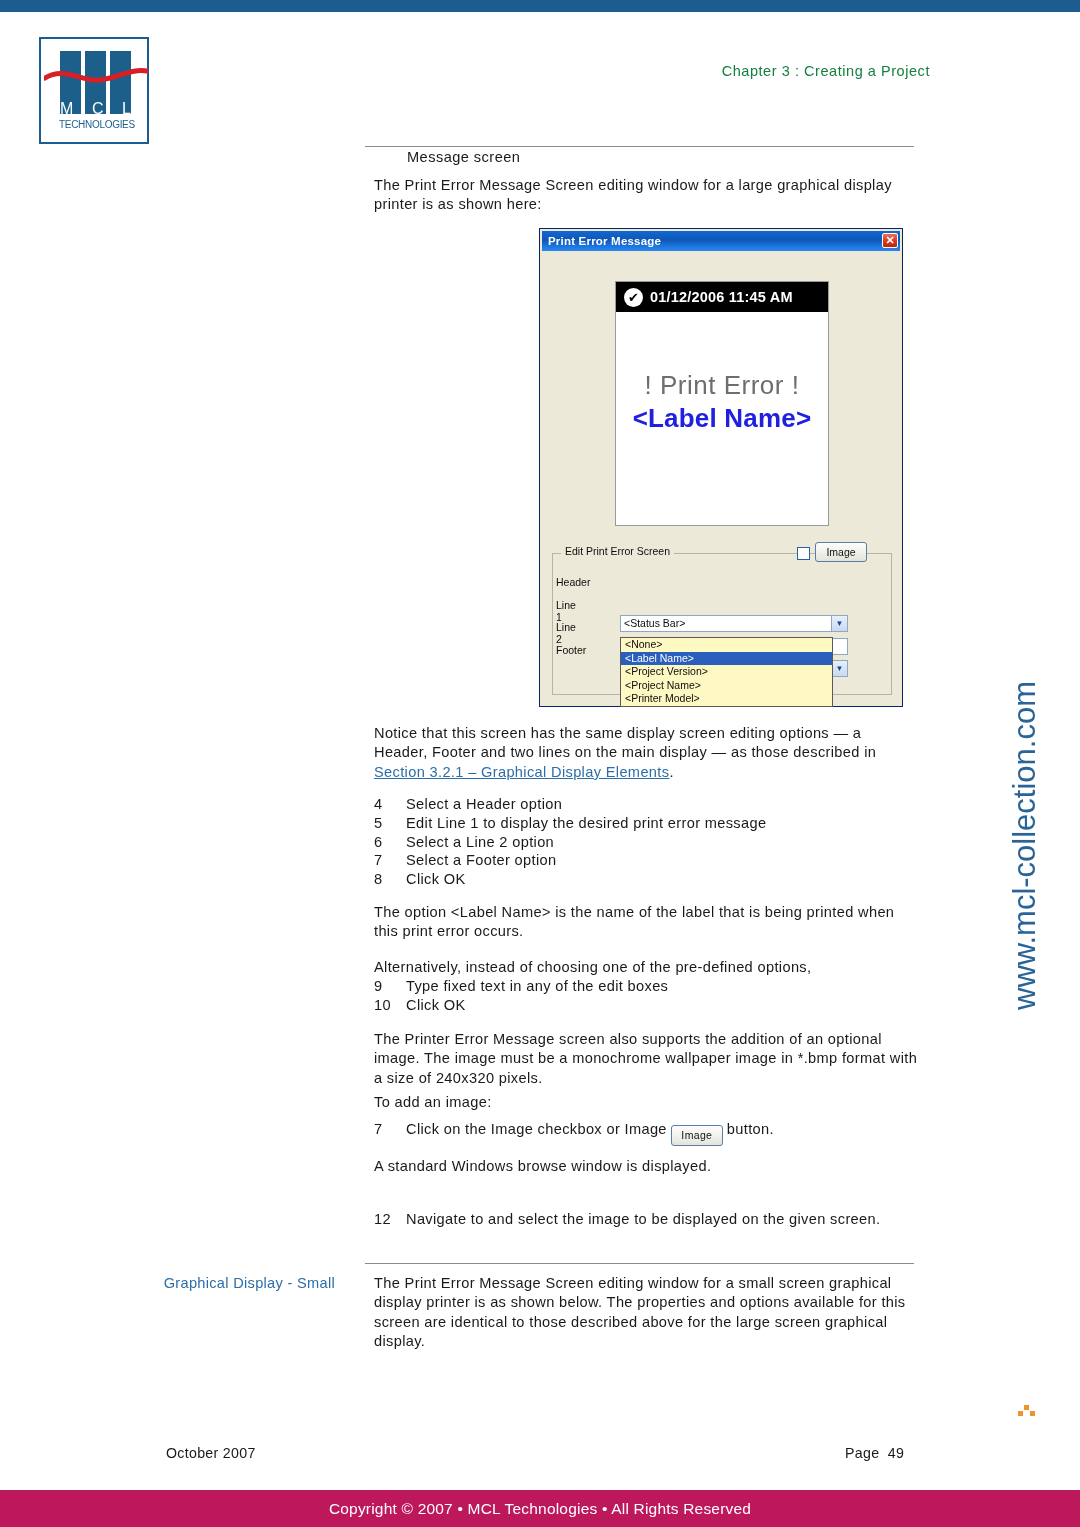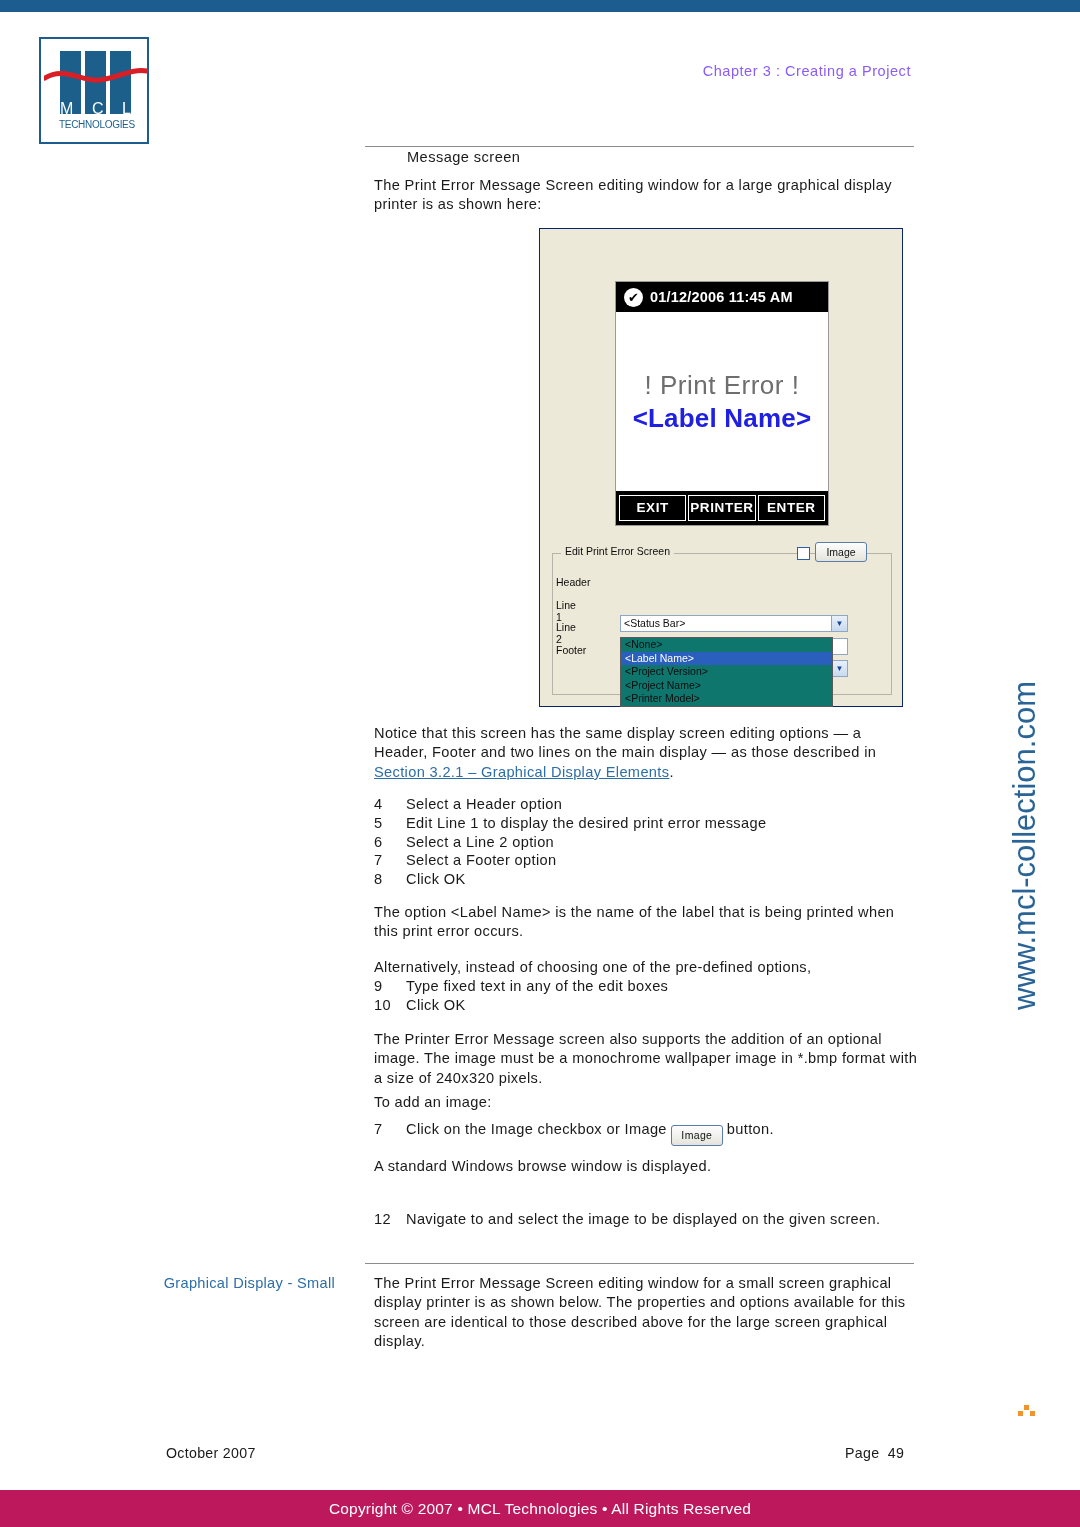--- a/index.html
+++ b/index.html
@@ -82,25 +82,25 @@
     text-align: right;
     color: #1c5f8b;
     font-size: 10px;
     letter-spacing: -0.3px;
     font-family: "Liberation Sans", sans-serif;
   }
 
   
   .chapter-head {
     position: absolute;
-    left: 541px; top: 63px;
+    left: 560px; top: 63px;
     width: 370px;
     text-align: right;
     font-size: 14.5px;
-    color: #8b5cf6;
+    color: #15803d;
     letter-spacing: .55px;
   }
 
   .rule {
     position: absolute;
     background: #8c8c8c;
     height: 1px;
   }
   .rule.top-rule { left: 365px; top: 146px; width: 549px; }
   .rule.mid-rule { left: 365px; top: 1263px; width: 549px; }
@@ -402,21 +402,21 @@
     font-size: 8px;
     text-align: center;
     line-height: 15px;
   }
 
   
   .dropdown {
     position: absolute;
     left: 78px; top: 386px;
     width: 213px;
-    background: #0f766e;
+    background: #fef9c3;
     border: 1px solid #5a5a5a;
     box-sizing: border-box;
     z-index: 20;
   }
   .dd-item {
     font-size: 10.5px;
     color: #0d0d0d;
     padding: 0 0 0 4px;
     line-height: 13.5px;
     height: 13.5px;
@@ -466,37 +466,36 @@
 </div>
 
 <div class="chapter-head">Chapter 3 : Creating a Project</div>
 <div class="rule top-rule"></div>
 
 <div class="sub-head">Message screen</div>
 
 <div class="col para" style="top:176px;">The Print Error Message Screen editing window for a large graphical display printer is as shown here:</div>
 
 <div class="dialog">
+  <div class="dlg-titlebar">
+    <span class="dlg-title">Print Error Message</span>
+    <div class="dlg-close">✕</div>
+  </div>
 
   <div class="dlg-body">
 
     <div class="printer-screen">
       <div class="scr-status">
         <div class="scr-check">✔</div>
         <div class="scr-datetime">01/12/2006 11:45 AM</div>
       </div>
       <div class="scr-main">
         <div class="scr-line1">! Print Error !</div>
         <div class="scr-line2">&lt;Label Name&gt;</div>
       </div>
-      <div class="scr-footer">
-        <div class="scr-btn">EXIT</div>
-        <div class="scr-btn">PRINTER</div>
-        <div class="scr-btn">ENTER</div>
-      </div>
     </div>
 
     <div class="groupbox">
       <div class="gb-border"></div>
       <div class="gb-legend">Edit Print Error Screen</div>
       <div class="gb-check"></div>
       <div class="gb-imgbtn">Image</div>
     </div>
 
     <div class="frow" style="top:324px;">

